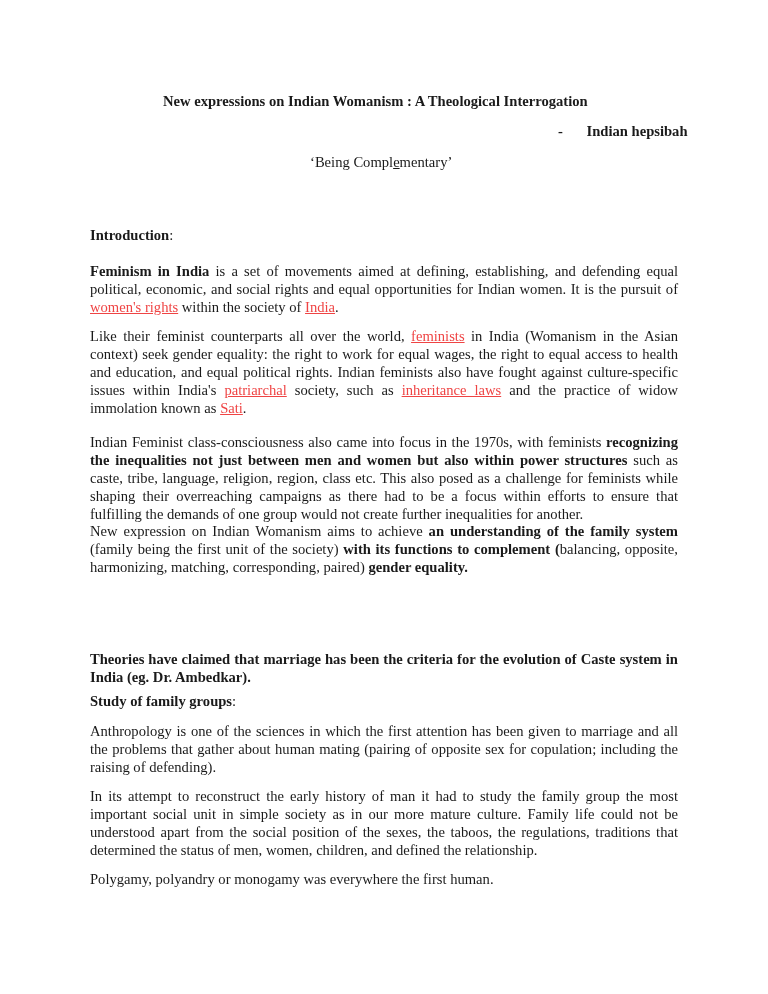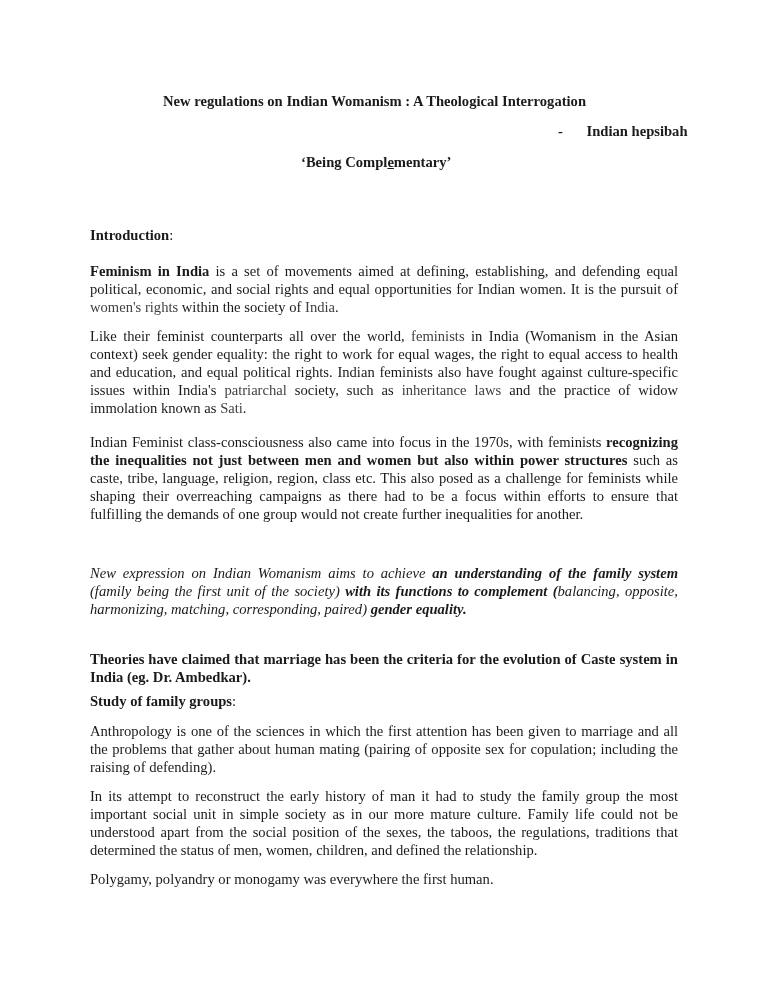--- a/index.html
+++ b/index.html
@@ -28,67 +28,68 @@
     .author {
       position: absolute;
       left: 558px;
       top: 122px;
       font-weight: bold;
       white-space: nowrap;
     }
     .author .dash { margin-right: 20px; }
     .subtitle {
       position: absolute;
-      left: 301px;
+      left: 310px;
       top: 153px;
-      font-weight: bold;
+      font-weight: normal;
       white-space: nowrap;
     }
     .subtitle u { text-decoration: underline; }
     .block {
       position: absolute;
       left: 90px;
       width: 588px;
       text-align: justify;
     }
     .heading {
       font-weight: bold;
     }
     .link {
-      color: #404040;
+      color: #ef4444;
+      text-decoration: underline;
       cursor: pointer;
     }
     b { font-weight: bold; }
     p { margin: 0; }
   </style>
 </head>
 <body>
 
 <div>
 
-  <div class="title">New regulations on Indian Womanism : A Theological Interrogation</div>
+  <div class="title">New expressions on Indian Womanism : A Theological Interrogation</div>
 
   <div class="author">
     <span class="dash">-</span>
     <span>Indian hepsibah</span>
   </div>
 
   <div class="subtitle"><span>‘</span><span>Being Compl</span><u>e</u><span>mentary</span><span>’</span></div>
 
   <div class="block" style="top:226px;">
     <span class="heading">Introduction</span><span>:</span>
   </div>
 
   <p class="block" style="top:262px;"><b>Feminism in India</b><span> is a set of movements aimed at defining, establishing, and defending equal political, economic, and social rights and equal opportunities for Indian women. It is the pursuit of </span><a class="link">women's rights</a><span> within the society of </span><a class="link">India</a><span>.</span></p>
 
   <p class="block" style="top:327px;"><span>Like their feminist counterparts all over the world, </span><a class="link">feminists</a><span> in India (Womanism in the Asian context) seek gender equality: the right to work for equal wages, the right to equal access to health and education, and equal political rights. Indian feminists also have fought against culture-specific issues within India's </span><a class="link">patriarchal</a><span> society, such as </span><a class="link">inheritance laws</a><span> and the practice of widow immolation known as </span><a class="link">Sati</a><span>.</span></p>
 
   <p class="block" style="top:433px;"><span>Indian Feminist class-consciousness also came into focus in the 1970s, with feminists </span><b>recognizing the inequalities not just between men and women but also within power structures</b><span> such as caste, tribe, language, religion, region, class etc. This also posed as a challenge for feminists while shaping their overreaching campaigns as there had to be a focus within efforts to ensure that fulfilling the demands of one group would not create further inequalities for another.</span></p>
 
-  <p class="block" style="top:564px;font-style:italic;"><span>New expression on Indian Womanism aims to achieve </span><b>an understanding of the family system</b><span> (family being the first unit of the society) </span><b>with its functions to complement (</b><span>balancing, opposite, harmonizing, matching, corresponding, paired) </span><b>gender equality.</b></p>
+  <p class="block" style="top:522px;"><span>New expression on Indian Womanism aims to achieve </span><b>an understanding of the family system</b><span> (family being the first unit of the society) </span><b>with its functions to complement (</b><span>balancing, opposite, harmonizing, matching, corresponding, paired) </span><b>gender equality.</b></p>
 
   <p class="block" style="top:614px;margin-top:36px;"><b>Theories have claimed that marriage has been the criteria for the evolution of Caste system in India (eg. Dr. Ambedkar).</b></p>
 
   <div class="block" style="top:692px;">
     <span class="heading">Study of family groups</span><span>:</span>
   </div>
 
   <p class="block" style="top:722px;">Anthropology is one of the sciences in which the first attention has been given to marriage and all the problems that gather about human mating (pairing of opposite sex for copulation; including the raising of defending).</p>
 
   <p class="block" style="top:787px;">In its attempt to reconstruct the early history of man it had to study the family group the most important social unit in simple society as in our more mature culture. Family life could not be understood apart from the social position of the sexes, the taboos, the regulations, traditions that determined the status of men, women, children, and defined the relationship.</p>

